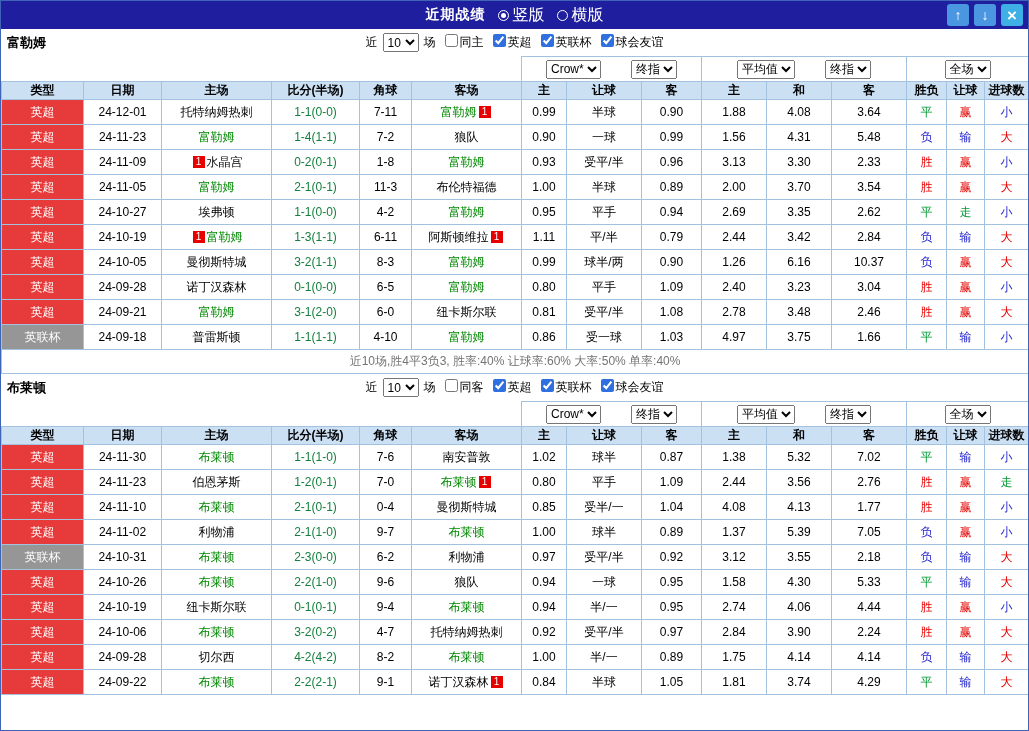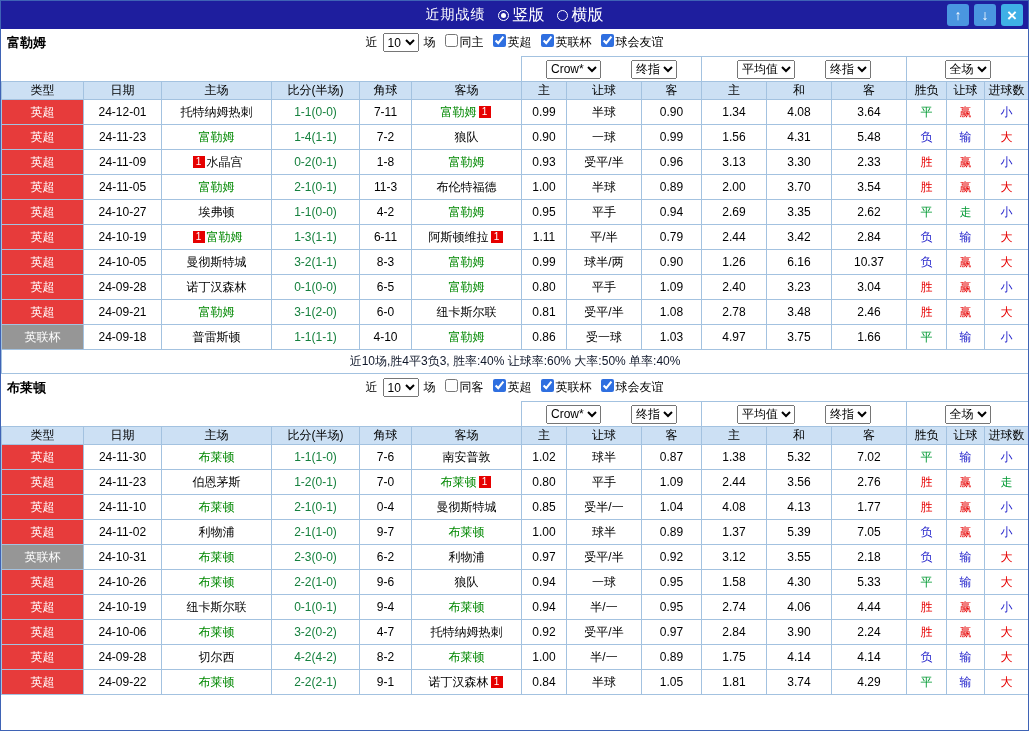--- a/index.html
+++ b/index.html
@@ -3,21 +3,21 @@
 <meta charset="utf-8">
 <style>
   *{box-sizing:border-box;margin:0;padding:0}
   html,body{background:#fff}
   body{font-family:"Liberation Sans","DejaVu Sans",sans-serif;width:1029px}
   .page{width:1029px;height:731px;border:1px solid #3f63b5;background:#fff;overflow:hidden}
 
   
   .topbar{height:28px;background:#1e1e9e;display:flex;align-items:center;position:relative;color:#fff}
   .topbar-center{margin:0 auto;display:flex;align-items:center;gap:12px}
-  .title{font-size:14px;font-weight:normal;letter-spacing:1px}
+  .title{font-size:14px;font-weight:bold;letter-spacing:1px}
   .radio-item{display:flex;align-items:center;font-size:16px;cursor:pointer;gap:4px}
   .radio{width:11px;height:11px;border:1px solid #fff;border-radius:50%;position:relative;display:inline-block}
   .radio.checked::after{content:"";position:absolute;left:2px;top:2px;right:2px;bottom:2px;background:#fff;border-radius:50%}
   .topbar-buttons{position:absolute;right:5px;top:3px;display:flex;gap:5px}
   .tbtn{width:22px;height:22px;background:#4a96e0;border-radius:3px;color:#fff;font-size:14px;font-weight:bold;
         display:flex;align-items:center;justify-content:center;cursor:pointer;line-height:1}
   .tbtn.close{background:#3fb0e6;font-size:17px}
 
   
   .sec-head{height:27px;display:flex;align-items:center;position:relative;background:#fff}
@@ -26,32 +26,32 @@
   .filters select{font-size:12px;height:19px;margin:0 2px}
   .cb{display:flex;align-items:flex-start;cursor:pointer;margin-left:6px}
   .cb input{width:13px;height:13px;accent-color:#2f6fe0;margin-right:2px;cursor:pointer}
 
   
   table.grid{width:100%;border-collapse:collapse;table-layout:fixed;font-size:12px;color:#000}
   .grid td,.grid th{border:1px solid #a3c2e0;text-align:center;padding:0 2px;overflow:hidden;white-space:nowrap}
   .grid .blank{border:none;background:#fff}
   .selgroup{border:1px solid #a3c2e0;border-top:none;height:25px;background:#fff}
   .selgroup select{font-size:12px;height:19px;margin:0 15px}
-  .grid thead tr.labels th{background:#cce0f4;height:16px;font-weight:normal}
+  .grid thead tr.labels th{background:#cce0f4;height:16px;font-weight:bold}
   .grid tbody td{height:25px;background:#fff}
   .type-red{background:#e73b3b !important;color:#fff}
   .type-gray{background:#969696 !important;color:#fff}
   .self{color:#008800}
   .score{color:#15803d}
   .c-red{color:#e60000}
   .c-green{color:#009933}
   .c-blue{color:#2525cc}
   .red-badge{display:inline-block;min-width:12px;height:12px;line-height:12px;background:#e60000;color:#fff;
              font-size:10px;margin:0 2px;vertical-align:1px;text-align:center}
-  tr.summary td{color:#0f172a;height:24px;background:#fff}
+  tr.summary td{color:#737373;height:24px;background:#fff}
 </style>
 </head>
 <body>
 
 <div class="page">
   <div class="topbar">
     <div class="topbar-center">
       <span class="title">近期战绩</span>
       <label class="radio-item">
         <span class="radio checked"></span>
@@ -147,21 +147,21 @@
             <tr>
               <td class="type-red">英超</td>
               <td>24-12-01</td>
               <td class="teamcell"><span class="">托特纳姆热刺</span></td>
               <td class="score">1-1(0-0)</td>
               <td>7-11</td>
               <td class="teamcell"><span class="self">富勒姆</span><span class="red-badge">1</span></td>
               <td>0.99</td>
               <td>半球</td>
               <td>0.90</td>
-              <td>1.34</td>
+              <td>1.88</td>
               <td>4.08</td>
               <td>3.64</td>
               <td class="c-green">平</td>
               <td class="c-red">赢</td>
               <td class="c-blue">小</td>
             </tr>
             <tr>
               <td class="type-red">英超</td>
               <td>24-11-23</td>
               <td class="teamcell"><span class="self">富勒姆</span></td>

